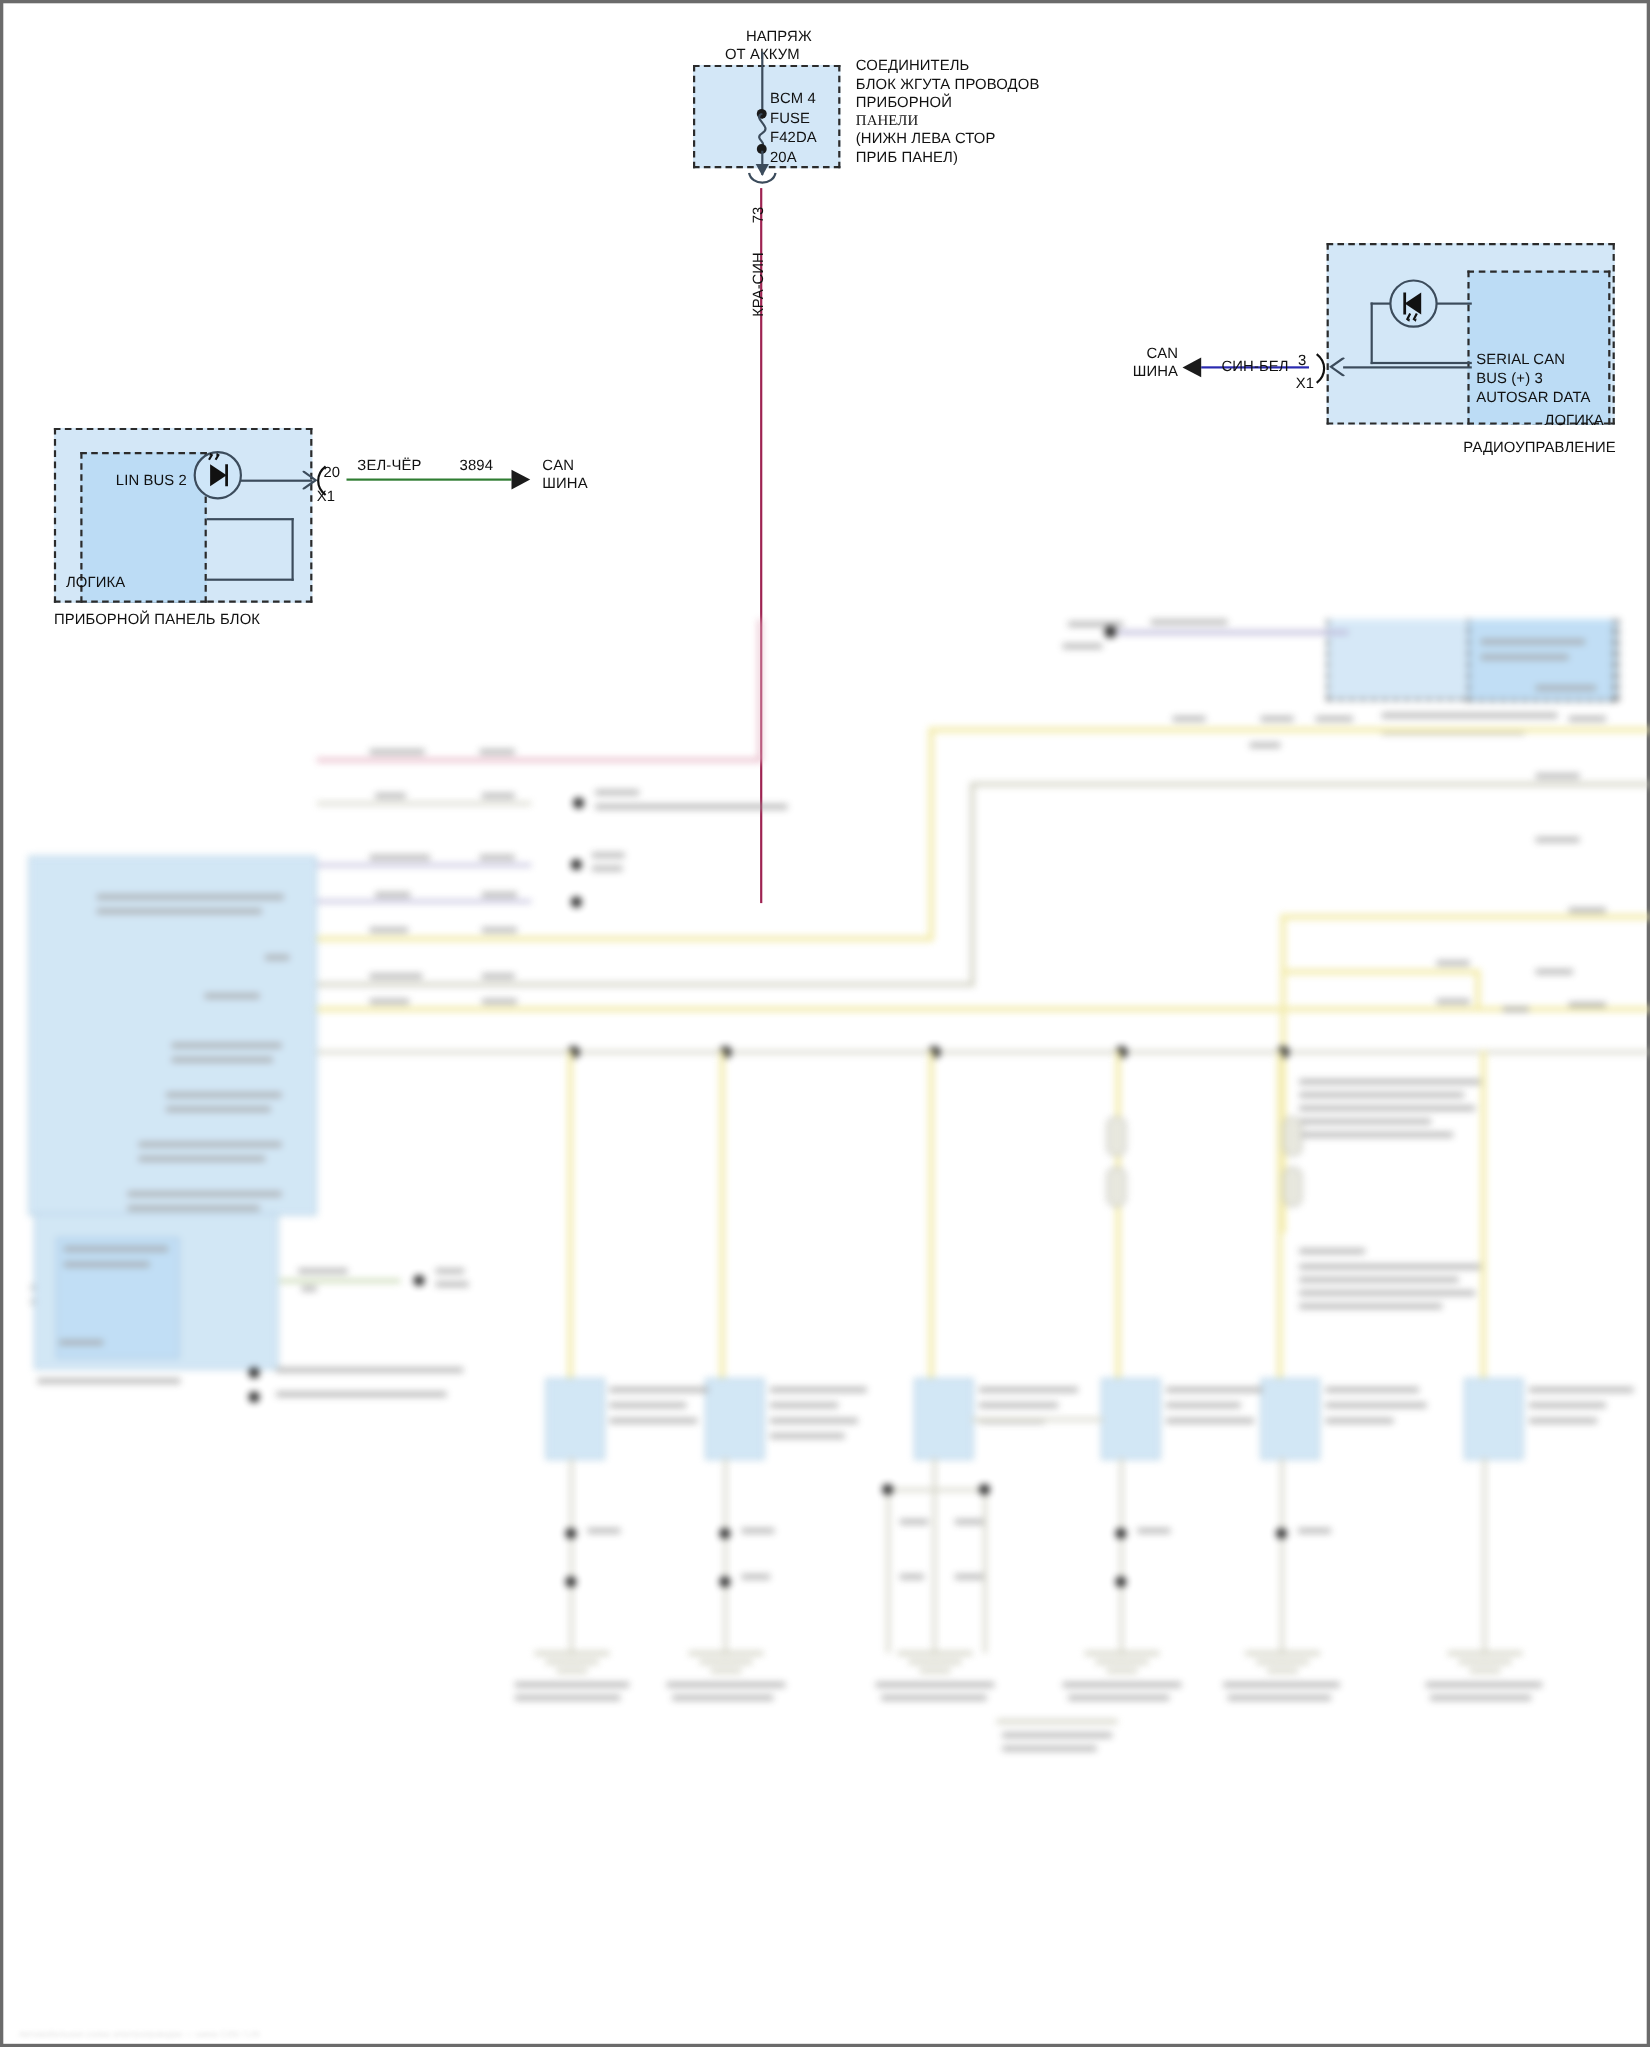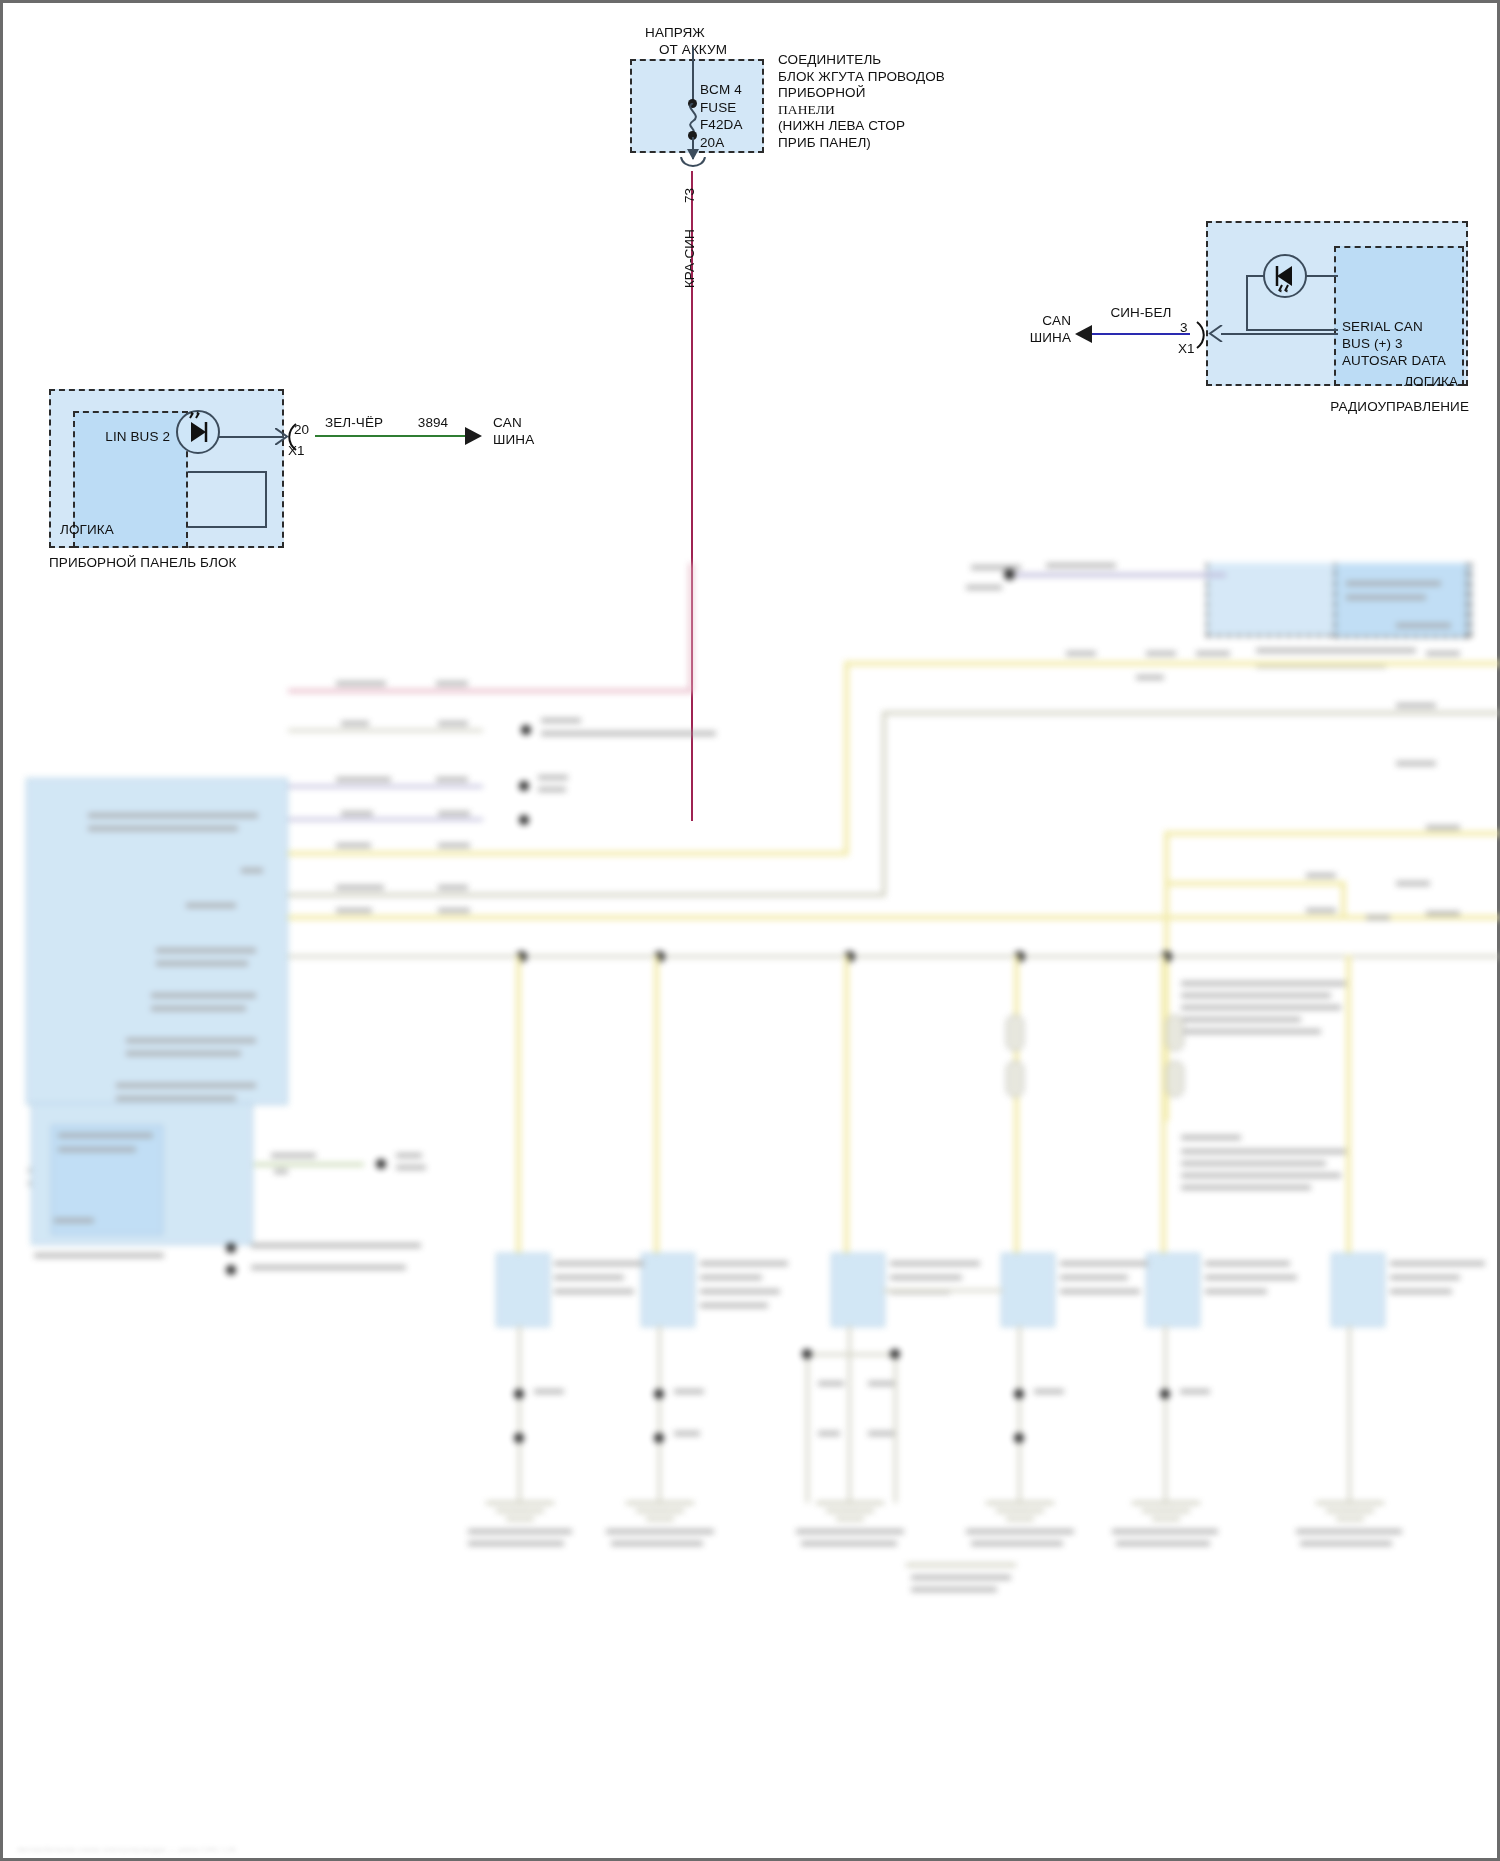--- a/index.html
+++ b/index.html
@@ -84,21 +84,21 @@
   }
   .footer-note{
     position:absolute;left:14px;bottom:4px;font-size:8px;color:#8a8a8a;
   }
 </style>
 </head>
 <body>
 
 <div class="page">
 
-  <div class="txt c" style="left:672px;top:22px;">НАПРЯЖ</div>
+  <div class="txt c" style="left:705px;top:22px;">НАПРЯЖ</div>
   <div class="txt c" style="left:690px;top:39px;">ОТ АККУМ</div>
 
   <div class="fuse-box" style="left:627px;top:56px;width:134px;height:94px;"></div>
 
   <div class="wire v" style="left:689px;top:44px;height:56px;"></div>
 
   <div class="dot" style="left:685px;top:96px;width:9px;height:9px;"></div>
   <svg class="abs" style="left:678px;top:100px;" width="26" height="30">
     <path d="M12 0 C 2 5, 22 12, 12 18 C 4 23, 16 26, 12 30" stroke="#3c4c5c" stroke-width="2" fill="none"></path>
   </svg>
@@ -193,21 +193,21 @@
   <div class="txt r" style="left:1455px;top:371px;">ЛОГИКА</div>
   <div class="txt r" style="left:1466px;top:396px;">РАДИОУПРАВЛЕНИЕ</div>
 
   <svg class="abs" style="left:1190px;top:318px;" width="14" height="28">
     <path d="M4 1 C 13 8, 13 20, 4 27" stroke="#111" stroke-width="2" fill="none"></path>
   </svg>
   <div class="txt" style="left:1177px;top:317px;">3</div>
   <div class="txt" style="left:1175px;top:338px;">X1</div>
 
   <div class="wire h wire-blue thick" style="left:1089px;top:330px;width:98px;"></div>
-  <div class="txt c" style="left:1138px;top:302px;">СИН-БЕЛ</div>
+  <div class="txt c" style="left:1138px;top:322px;">СИН-БЕЛ</div>
   <div class="arrow-l" style="left:1072px;top:322px;border-right:17px solid #1b1b1b;"></div>
 
   <div class="txt r" style="left:1068px;top:310px;">CAN</div>
   <div class="txt r" style="left:1068px;top:327px;">ШИНА</div>
 
   <div class="blurlayer">
 
     <div class="sm" style="left:1200px;top:-90px;width:262px;height:160px;background:#d3e7f7;border:2px dashed #555;"></div>
     <div class="sm" style="left:1328px;top:-64px;width:130px;height:135px;background:#bcdcf5;border:2px dashed #555;"></div>
     <div class="smp" style="left:1010px;top:10px;width:210px;height:4px;"></div>

